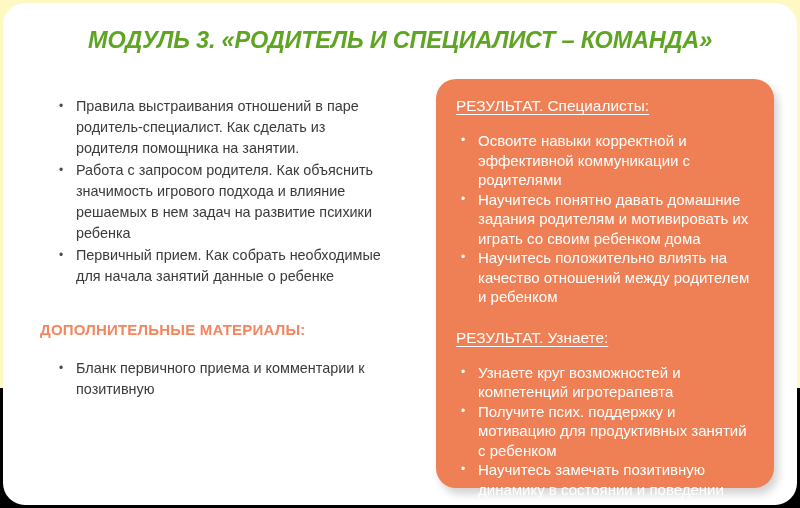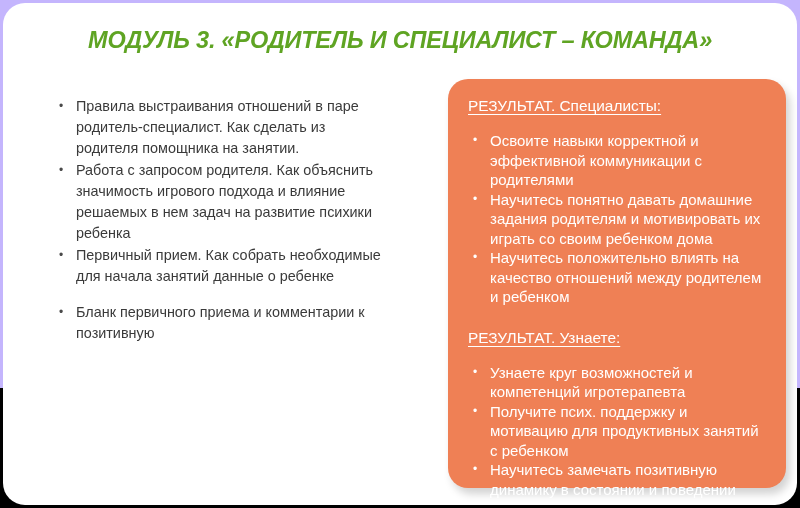--- a/index.html
+++ b/index.html
@@ -11,21 +11,21 @@
     width: 800px;
     height: 508px;
     overflow: hidden;
     font-family: "Liberation Sans", sans-serif;
   }
 
   .slide {
     position: relative;
     width: 800px;
     height: 388px;
-    background: #c4b5fd;
+    background: #fef9c3;
     box-sizing: border-box;
   }
 
   
   .card {
     position: absolute;
     left: 3px;
     top: 3px;
     width: 794px;
     height: 502px;
@@ -98,21 +98,20 @@
     position: absolute;
     left: 433px;
     top: 76px;
     width: 338px;
     height: 409px;
     background: #EF8055;
     border-radius: 20px;
     box-sizing: border-box;
     padding: 18px 20px 0 20px;
     box-shadow: 4px 6px 9px rgba(0,0,0,0.18);
-    margin-left: 12px;
   }
 
   .panel-head {
     font-size: 15.4px;
     color: #FFFFFF;
     font-weight: normal;
     text-decoration: underline;
     text-underline-offset: 3px;
     margin: 0 0 16px 0;
     display: inline-block;
@@ -155,20 +154,21 @@
 
     <div class="left-col">
 
 
       <ul class="left-list">
         <li>Правила выстраивания отношений в паре родитель-специалист. Как сделать из родителя помощника на занятии.</li>
         <li>Работа с запросом родителя. Как объяснить значимость игрового подхода и влияние решаемых в нем задач на развитие психики ребенка</li>
         <li>Первичный прием. Как собрать необходимые для начала занятий данные о ребенке</li>
       </ul>
 
+      <div class="section-head second">ДОПОЛНИТЕЛЬНЫЕ МАТЕРИАЛЫ:</div>
 
       <ul class="left-list">
         <li>Бланк первичного приема и комментарии к позитивную</li>
       </ul>
 
     </div>
 
     <div class="panel">
 
       <div class="panel-head">РЕЗУЛЬТАТ. Специалисты:</div>

